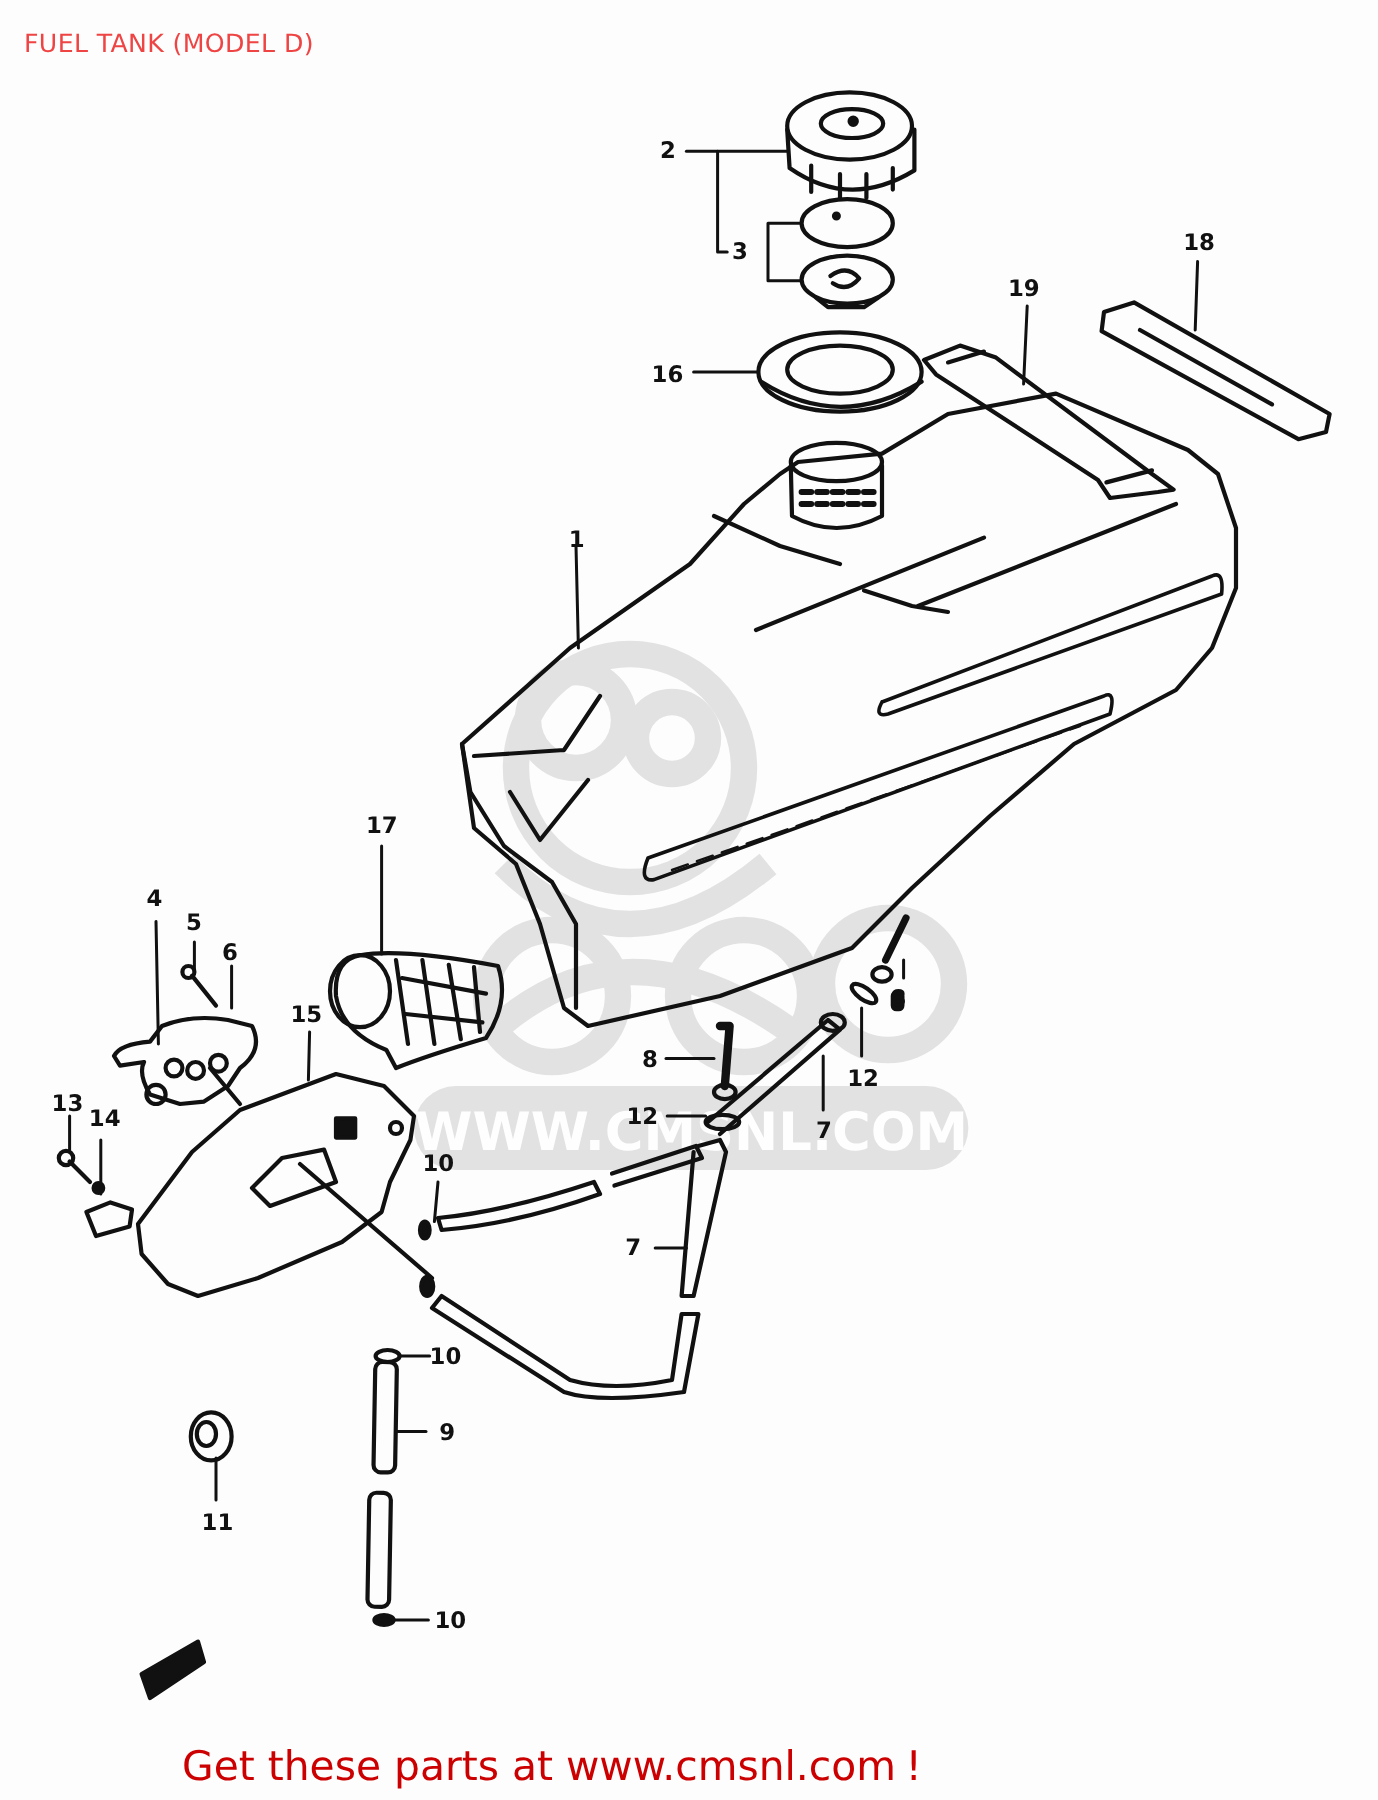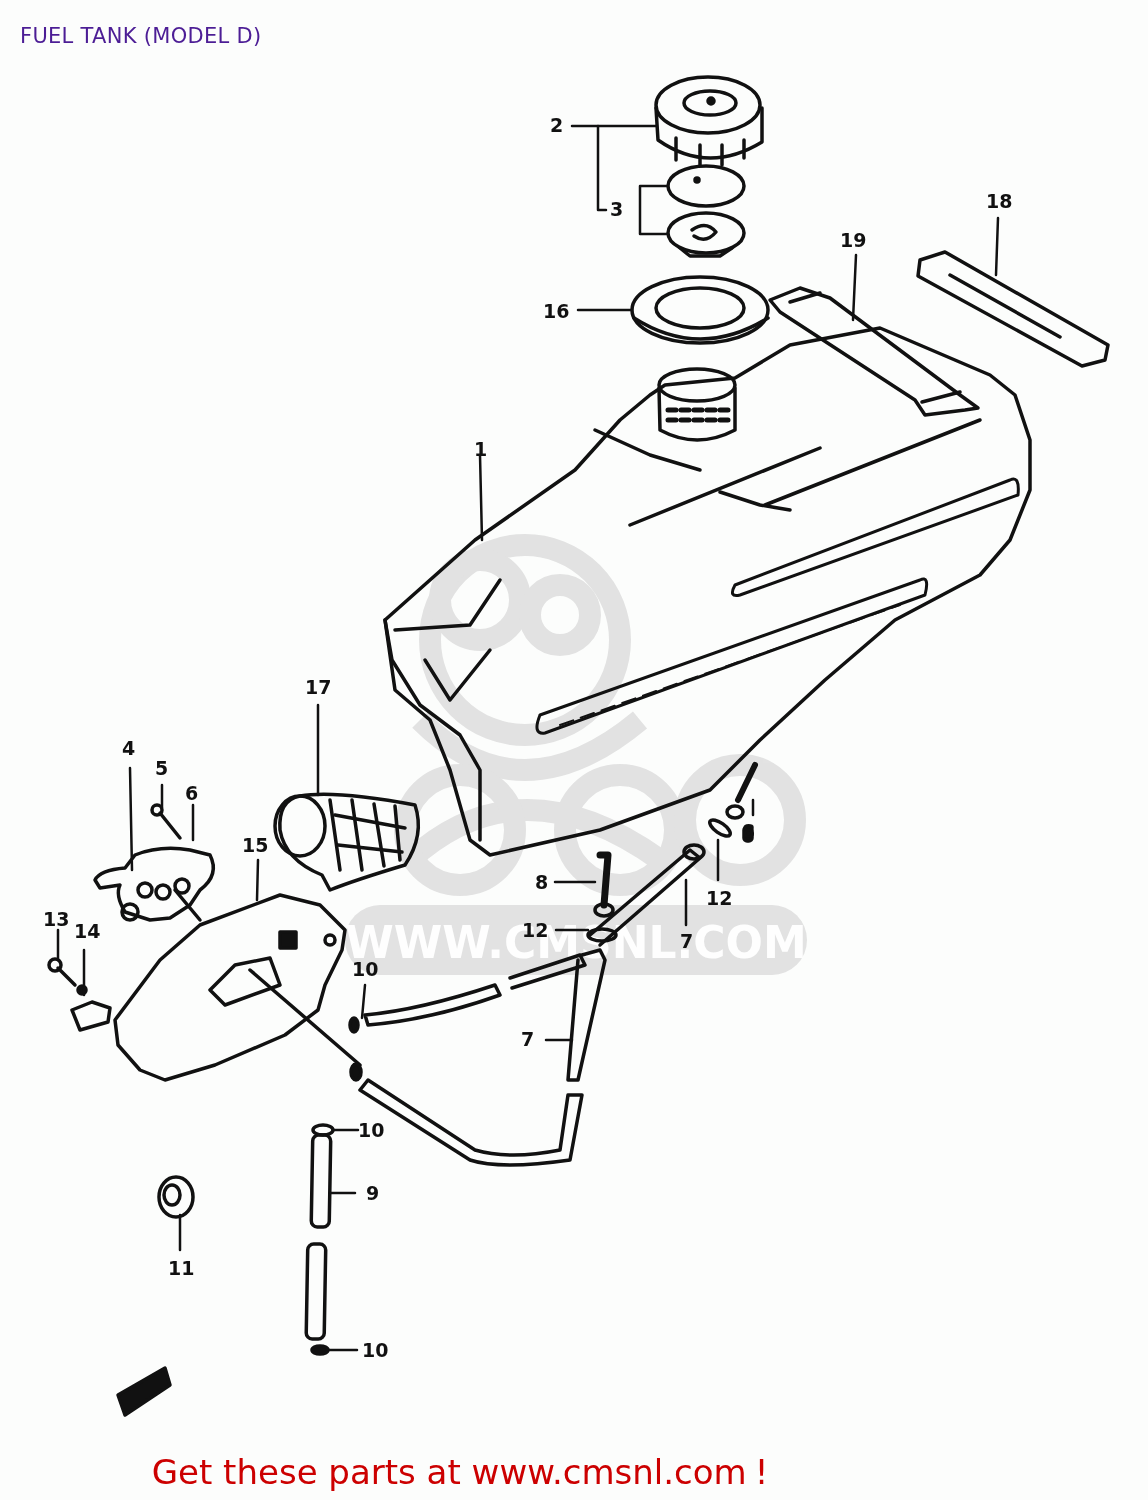--- a/index.html
+++ b/index.html
@@ -1,17 +1,17 @@
 <!DOCTYPE html>
 <html><head>
   <meta charset="utf-8">
   <style>
     html, body { margin: 0; padding: 0; background: #fcfdfc; }
     body { width: 1148px; height: 1500px; position: relative; overflow: hidden; font-family: "DejaVu Sans", sans-serif; }
-    .page-title { position: absolute; left: 20px; top: 24px; font-size: 21px; color: #4c1d95; letter-spacing: 0.3px; }
+    .page-title { position: absolute; left: 20px; top: 24px; font-size: 21px; color: #ef4444; letter-spacing: 0.3px; }
     .diagram { position: absolute; left: 0; top: 0; width: 1148px; height: 1500px; }
     .callout { font-family: "DejaVu Sans", sans-serif; font-weight: bold; font-size: 19px; fill: #111; }
     .wm-text { font-family: "DejaVu Sans", sans-serif; font-weight: bold; font-size: 44px; fill: #ffffff; }
     .footer-link { position: absolute; left: 0; width: 912px; top: 1452px; text-align: center; font-size: 34px; color: #cc0000; text-decoration: none; }
     .footer-link span { margin-left: 8px; }
   </style>
 </head>
 <body>
 
 <div class="page-title">FUEL TANK (MODEL D)</div>

